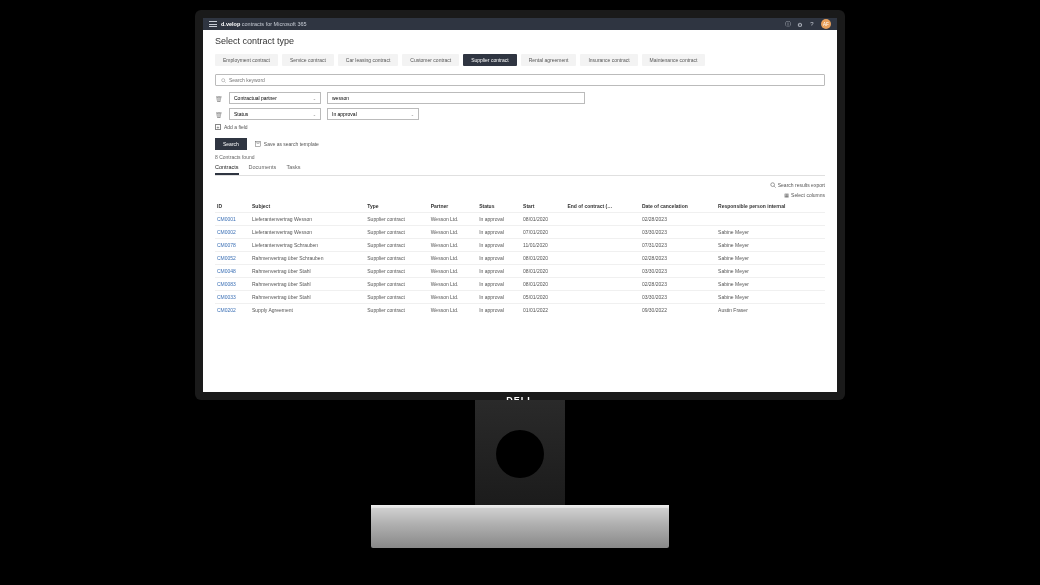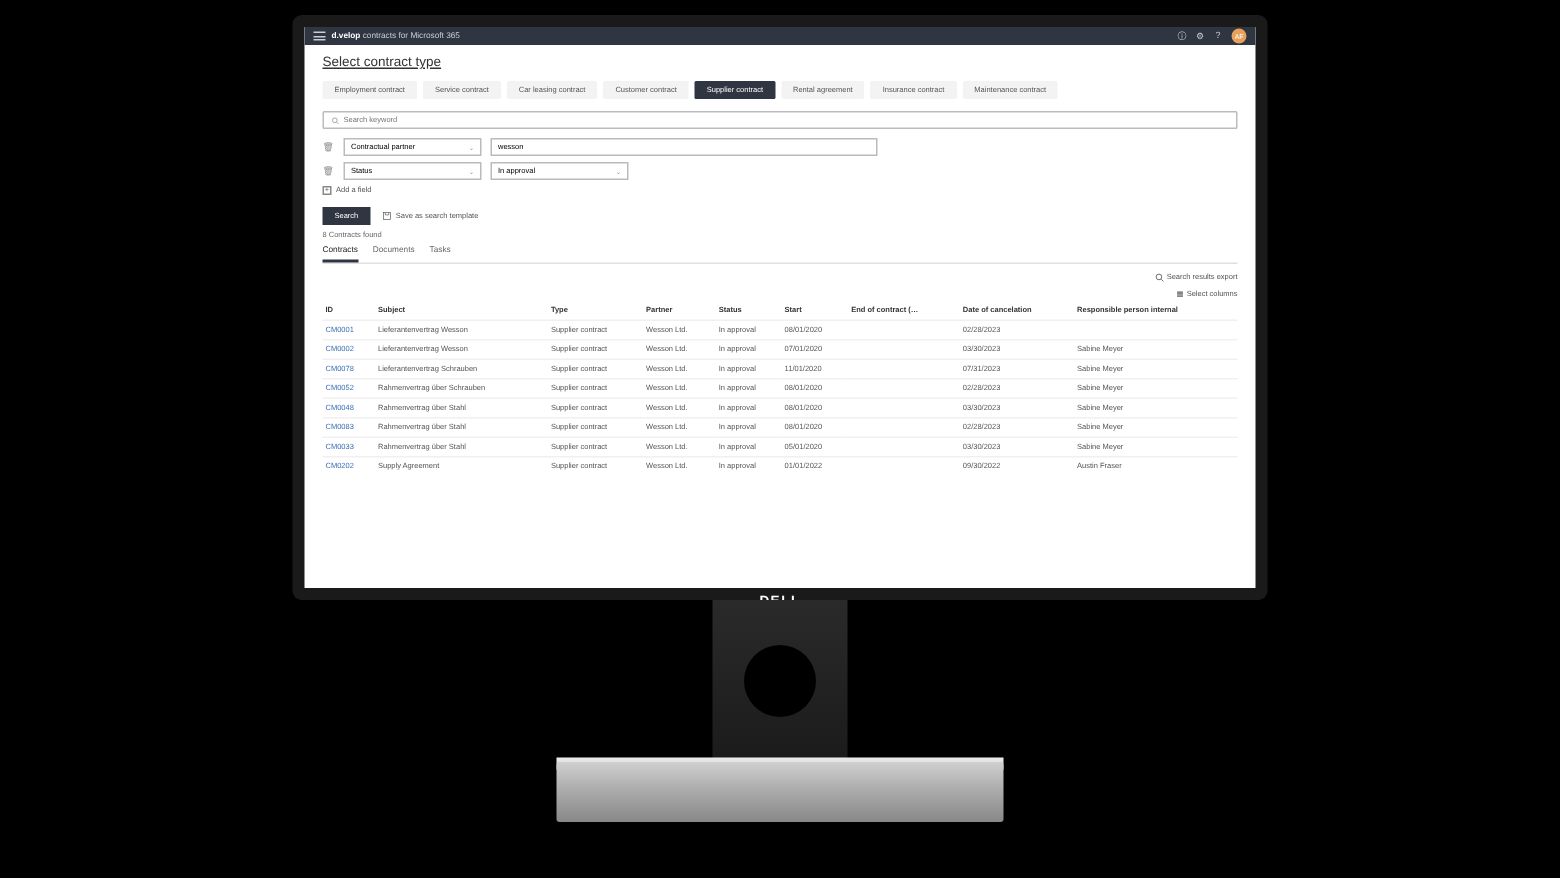--- a/index.html
+++ b/index.html
@@ -20,21 +20,21 @@
 .menu-icon { width: 8px; height: 6px; display: flex; flex-direction: column; justify-content: space-between; cursor: pointer; }
 .menu-icon span { height: 1px; background: #c8cdd6; }
 .app-title { font-size: 5.5px; }
 .app-title b { font-weight: 600; color: #fff; }
 .app-header-right { display: flex; align-items: center; gap: 6px; }
 .hdr-icon { width: 6px; height: 6px; display: inline-flex; align-items: center; justify-content: center; color: #c8cdd6; font-size: 6px; cursor: pointer; }
 .avatar { width: 10px; height: 10px; border-radius: 50%; background: #e8a05c; color: #fff; font-size: 4.5px; display: flex; align-items: center; justify-content: center; }
 
 
 .content { padding: 6px 12px; }
-.page-title { font-size: 9px; font-weight: 400; color: #333; margin-bottom: 8px; text-decoration: underline; }
+.page-title { font-size: 9px; font-weight: 400; color: #333; margin-bottom: 8px; }
 
 
 .type-tabs { display: flex; gap: 4px; margin-bottom: 8px; }
 .type-tab { padding: 3px 8px; background: #f3f3f3; font-size: 5px; color: #555; cursor: pointer; border-radius: 1px; }
 .type-tab.active { background: #2f3541; color: #fff; }
 
 
 .search-bar { border: 1px solid #bbb; padding: 2px 5px; display: flex; align-items: center; gap: 3px; margin-bottom: 6px; border-radius: 1px; }
 .search-bar input { border: none; outline: none; font-size: 5px; flex: 1; }
 .search-icon-svg { width: 5px; height: 5px; color: #888; }

